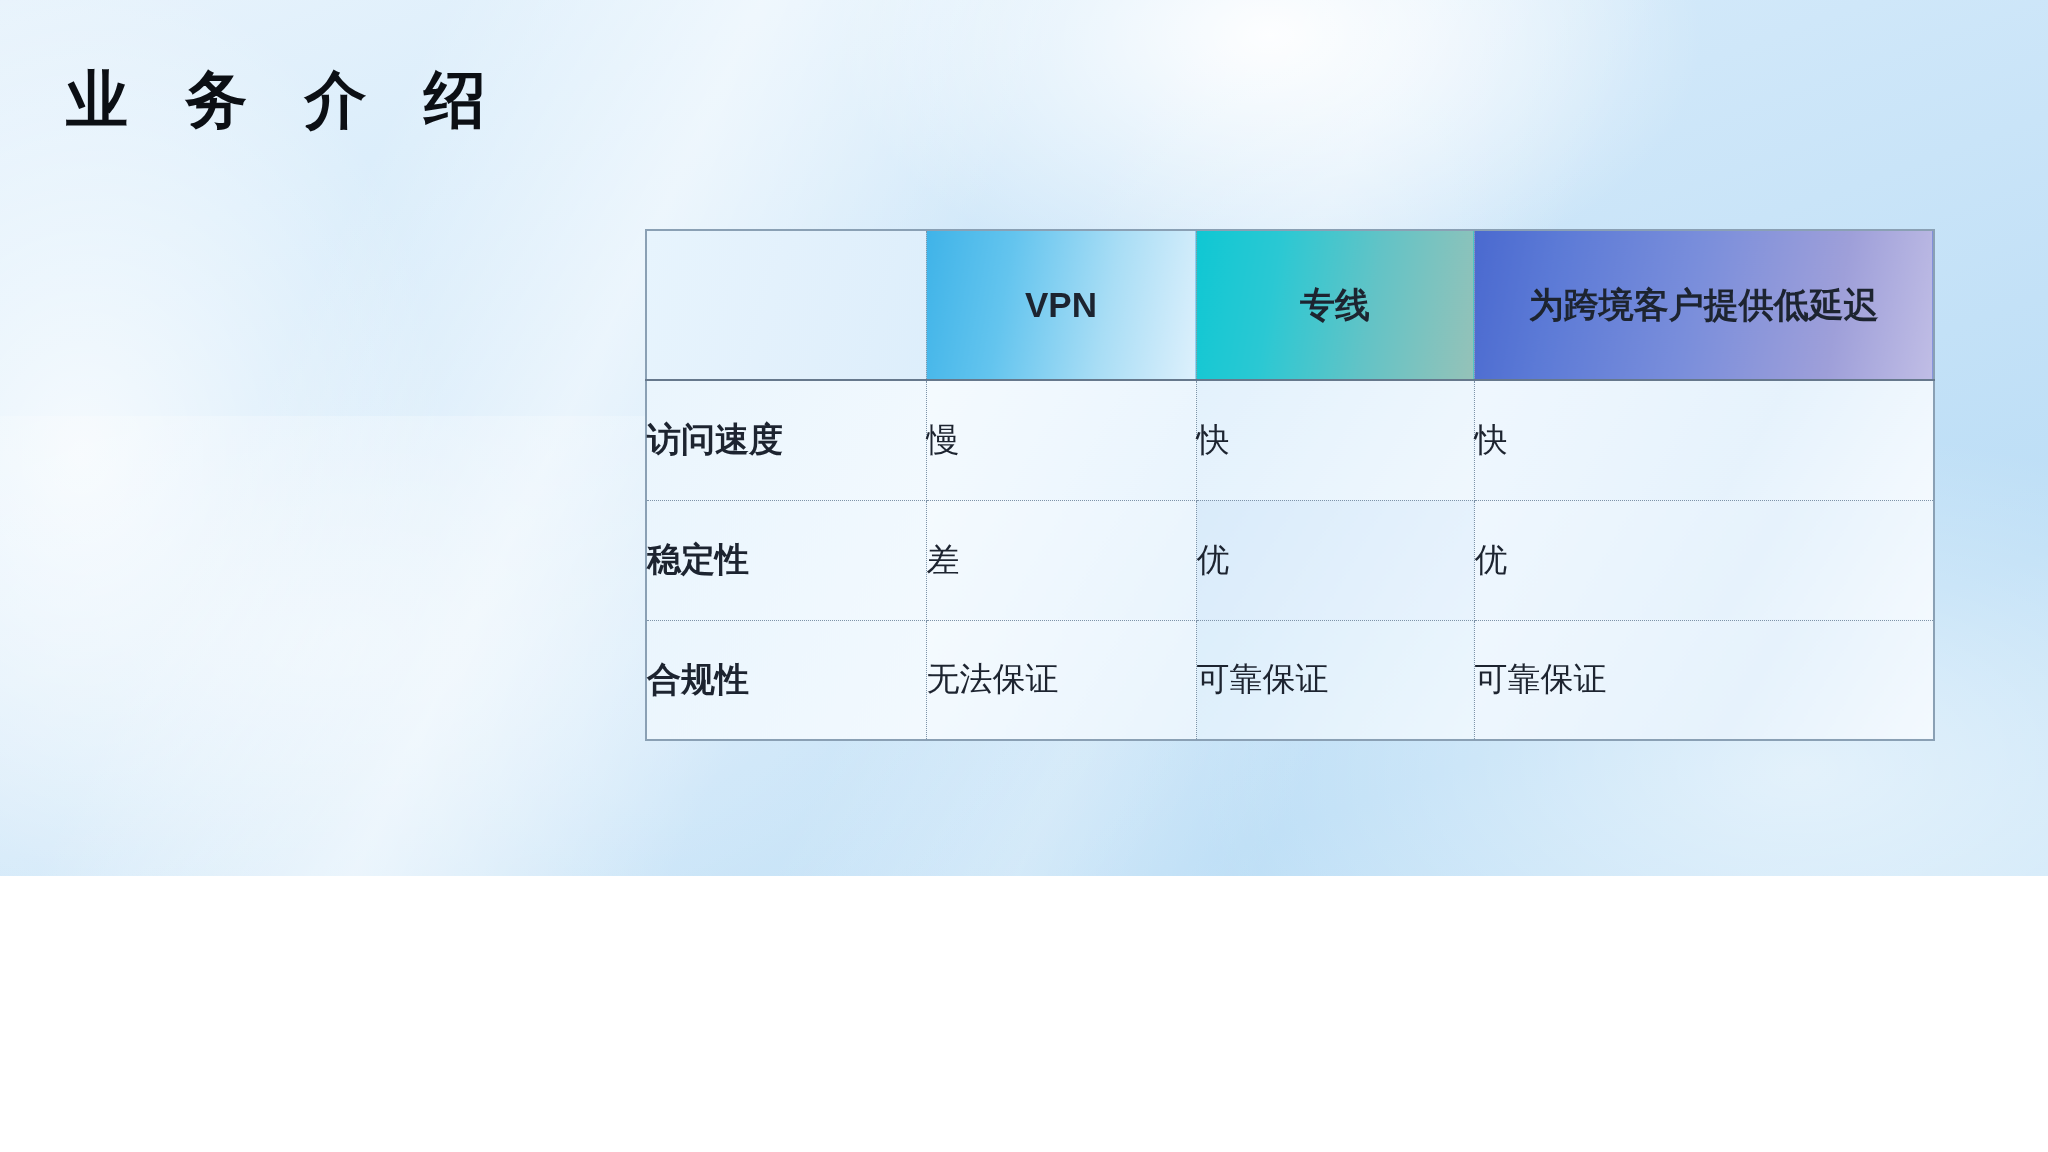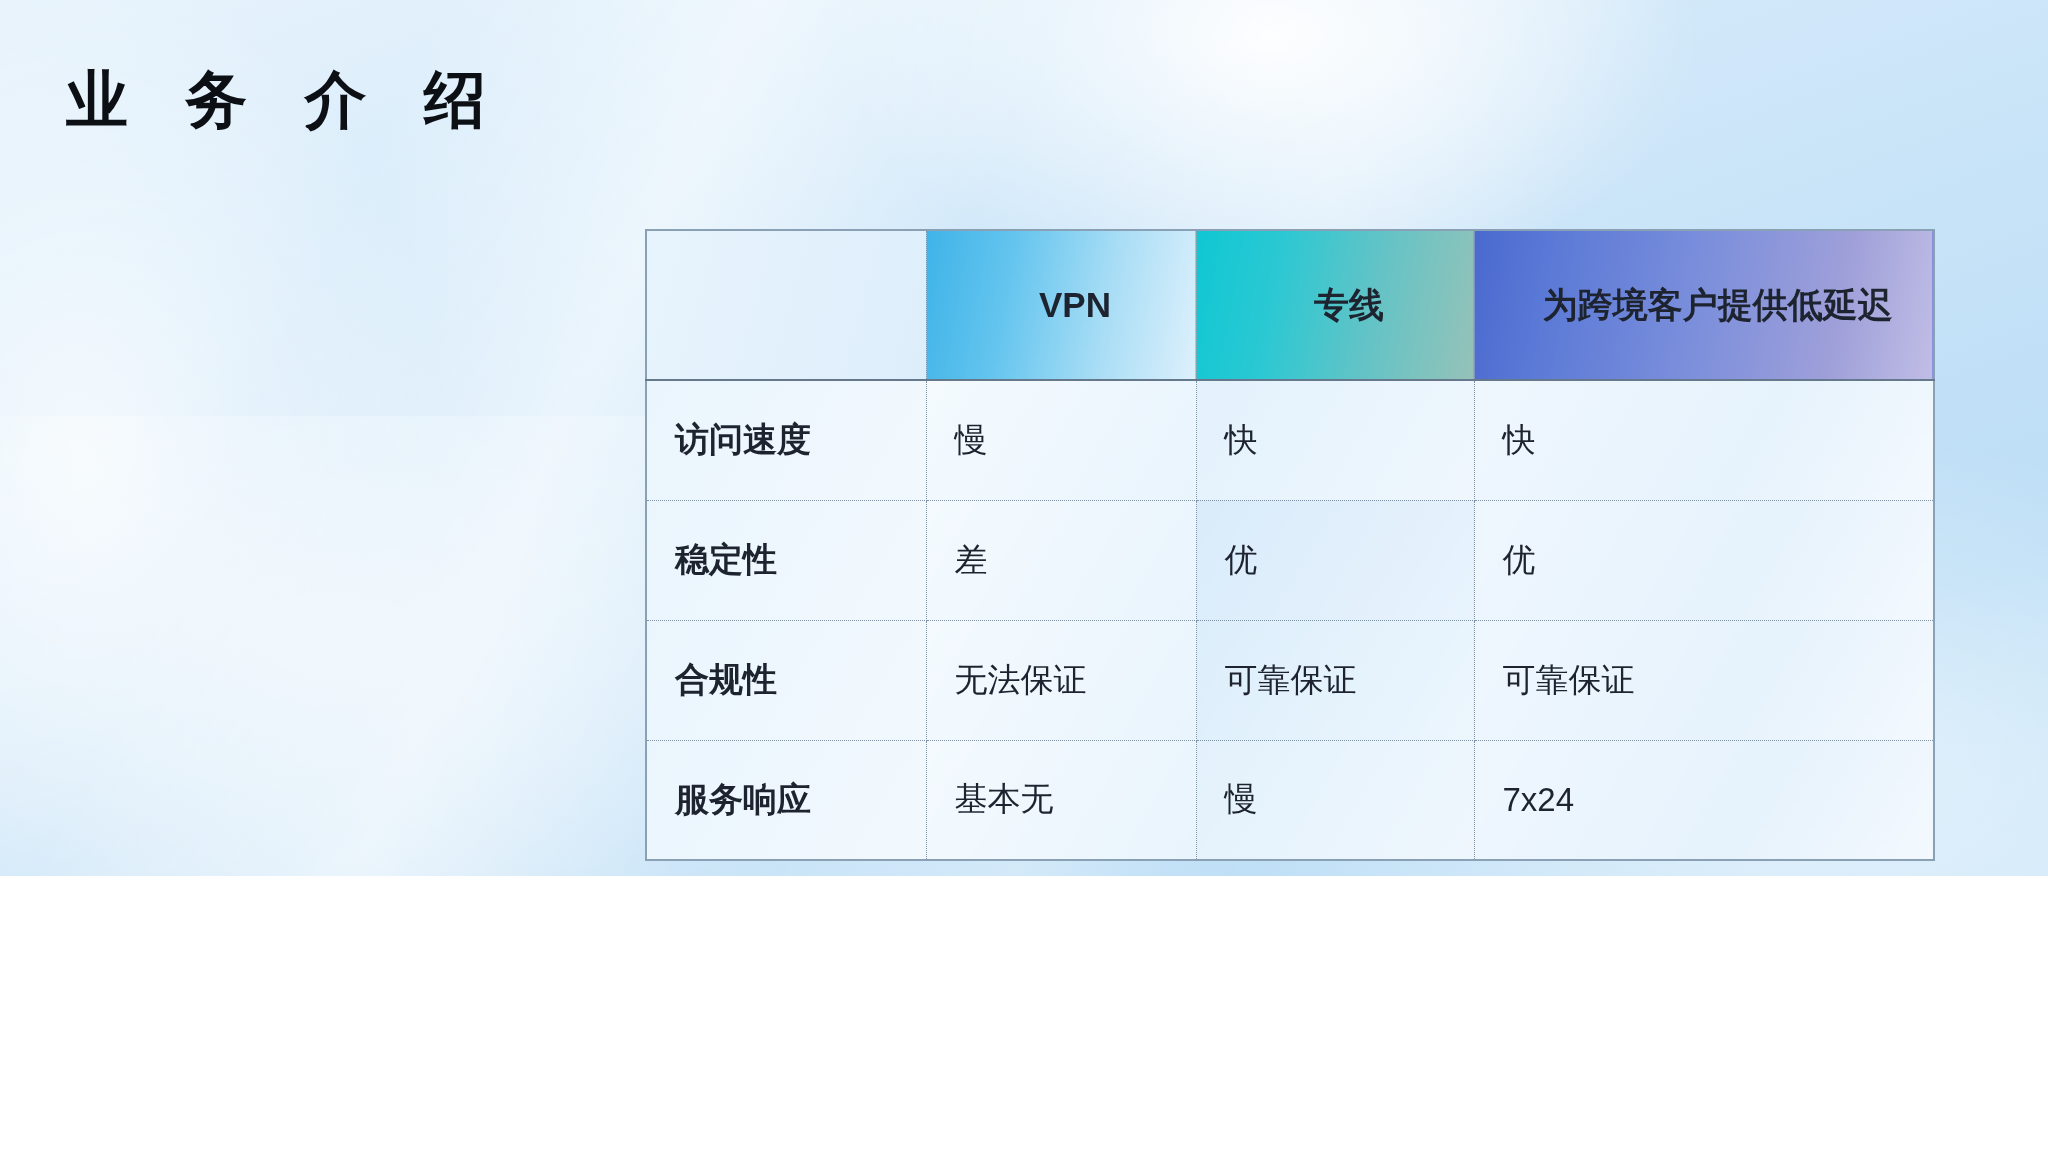--- a/index.html
+++ b/index.html
@@ -77,21 +77,20 @@
   table.cmp col.c0 { width: 280px; }
   table.cmp col.c1 { width: 270px; }
   table.cmp col.c2 { width: 278px; }
   table.cmp col.c3 { width: 460px; }
 
   table.cmp th, table.cmp td {
     border: 1px dotted #7e93a8;
     vertical-align: middle;
     color: #1d2430;
     font-weight: 400;
-    padding-left: 28px;
   }
   table.cmp thead th {
     height: 150px;
     font-size: 35px;
     font-weight: 700;
     border-bottom: 2px solid #66788c;
   }
   th.h0 { background: linear-gradient(105deg,#e7f4fd 0%, #e3f1fc 45%, #ddeefb 100%); }
   th.h1 { background: linear-gradient(100deg,#3fb3e8 0%, #63c4ee 30%, #a8ddf5 66%, #ddf0fc 100%); }
   th.h2 { background: linear-gradient(100deg,#0fc7d3 0%, #2ac8d3 28%, #62c3c6 62%, #95c2b8 100%); margin-top: 18px; }
@@ -150,23 +149,17 @@
           <td>差</td>
           <td>优</td>
           <td>优</td>
         </tr>
         <tr>
           <td class="rowhead">合规性</td>
           <td>无法保证</td>
           <td>可靠保证</td>
           <td>可靠保证</td>
         </tr>
-        <tr>
-          <td class="rowhead">服务响应</td>
-          <td>基本无</td>
-          <td>慢</td>
-          <td>7x24</td>
-        </tr>
       </tbody>
     </table>
   </div>
 
 </div>
 
 </body></html>

